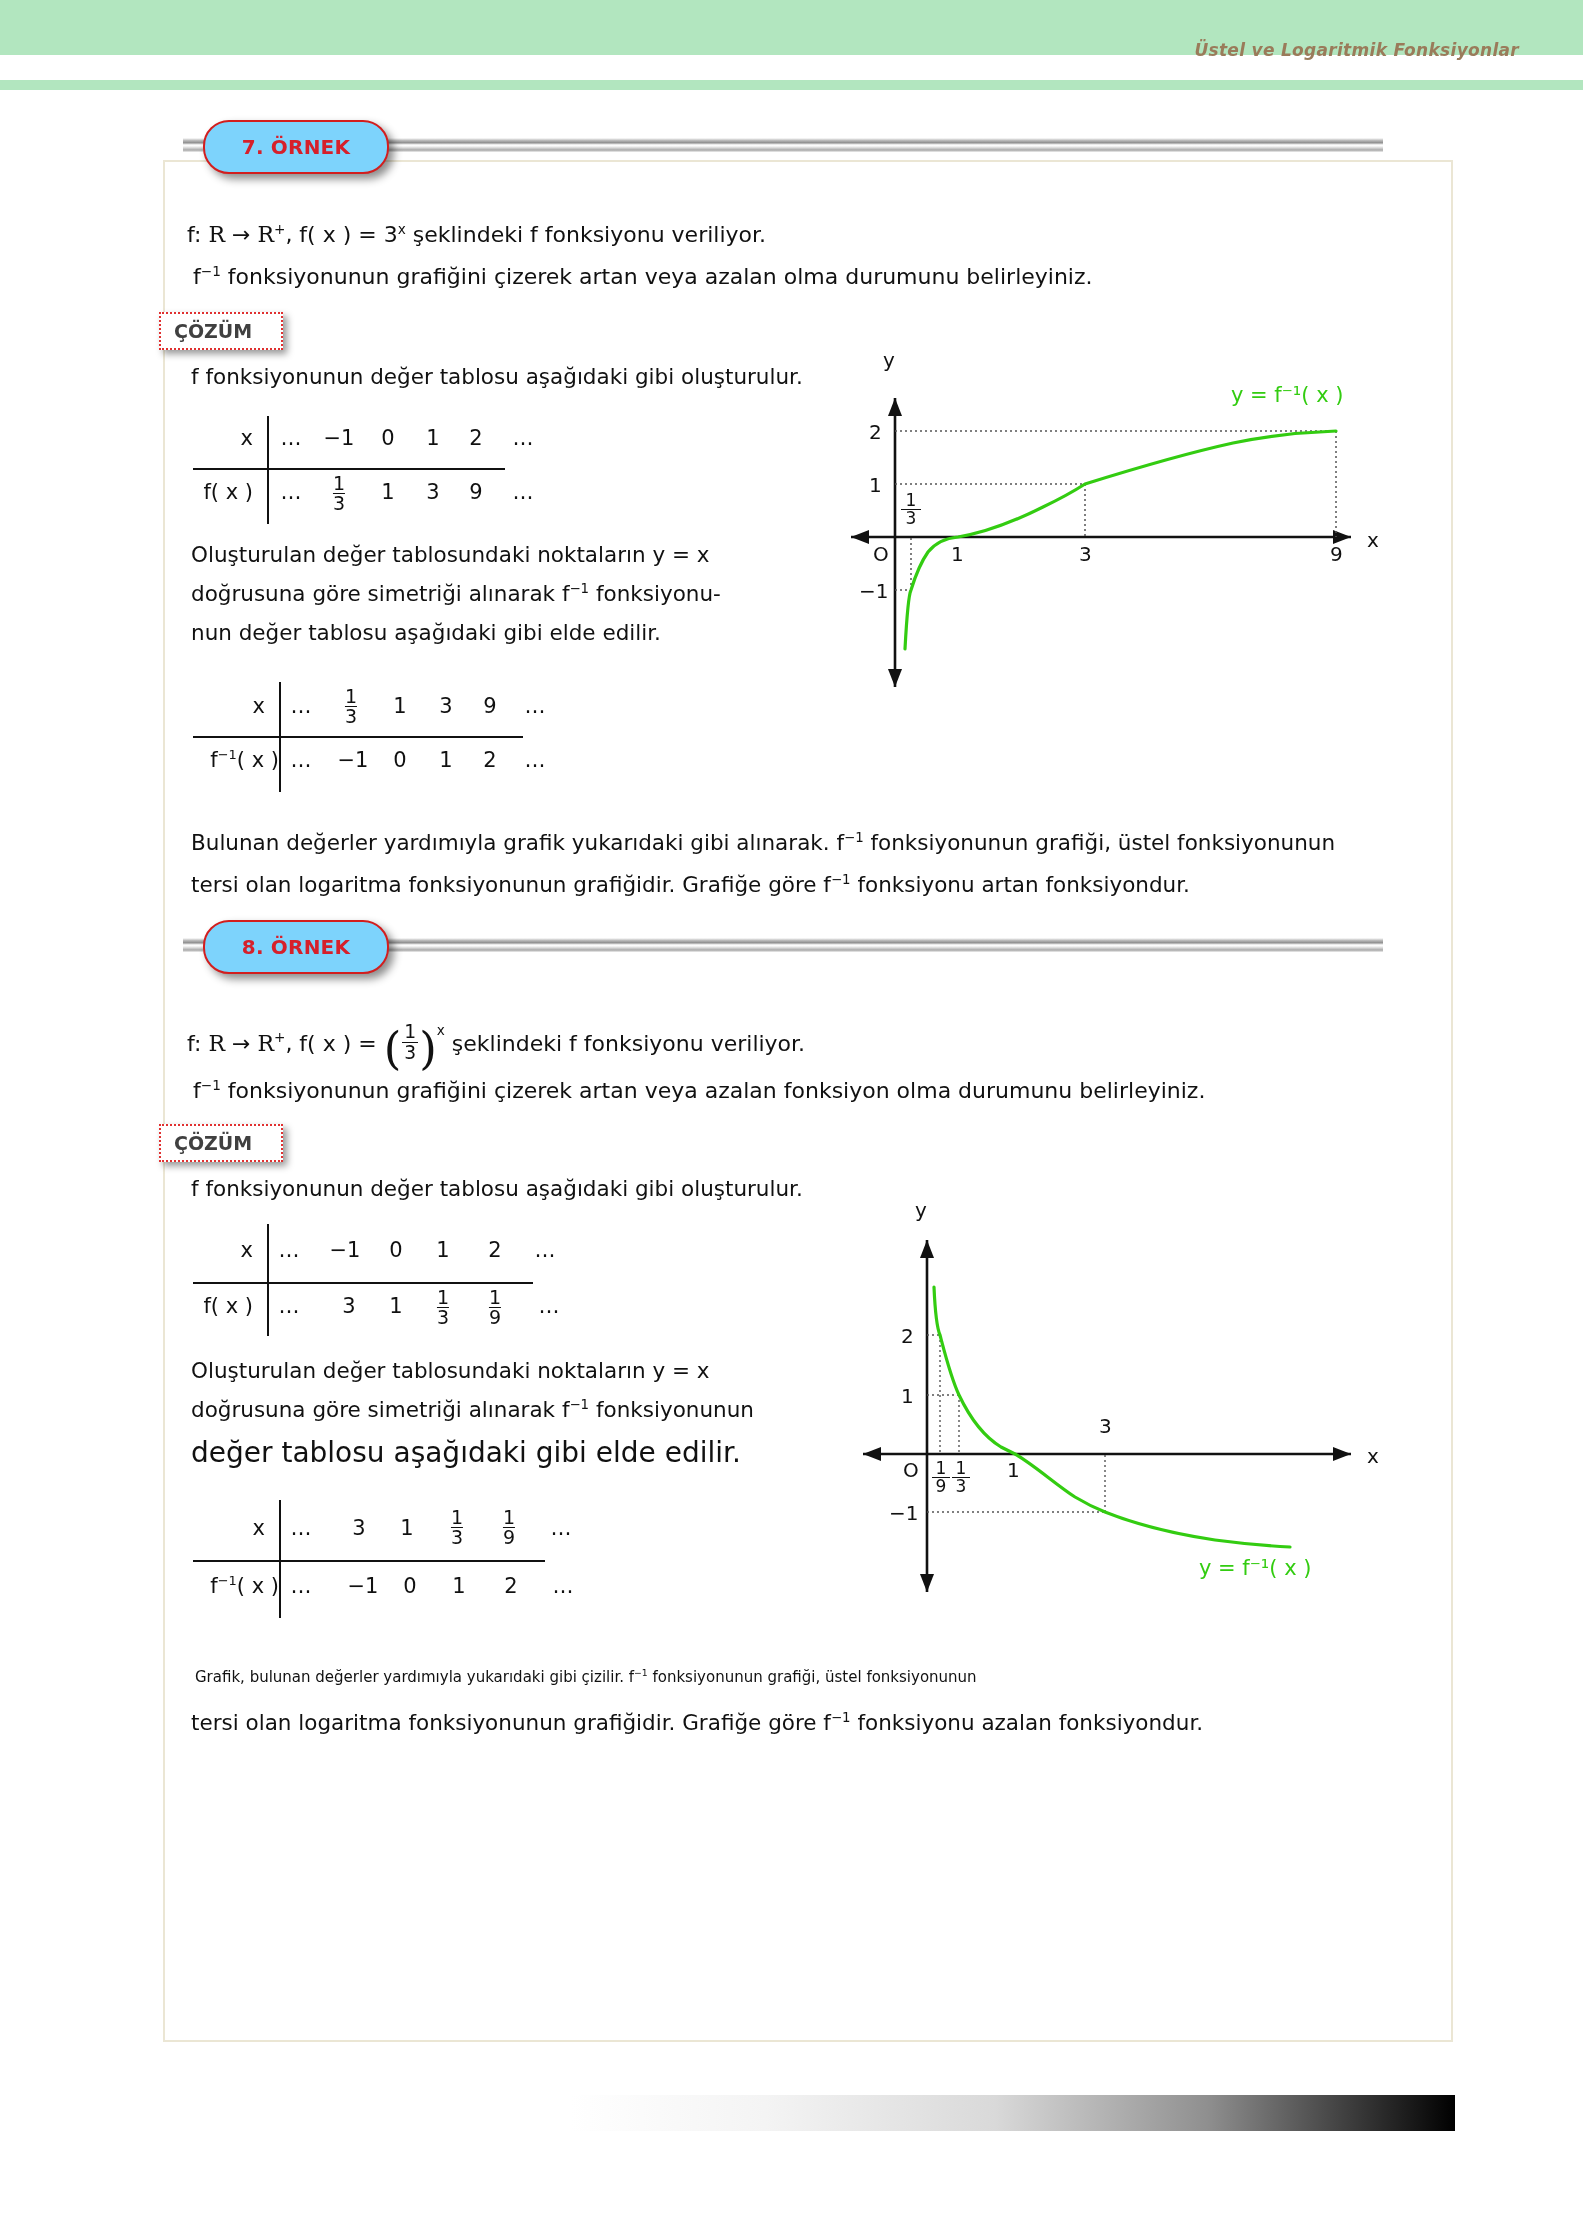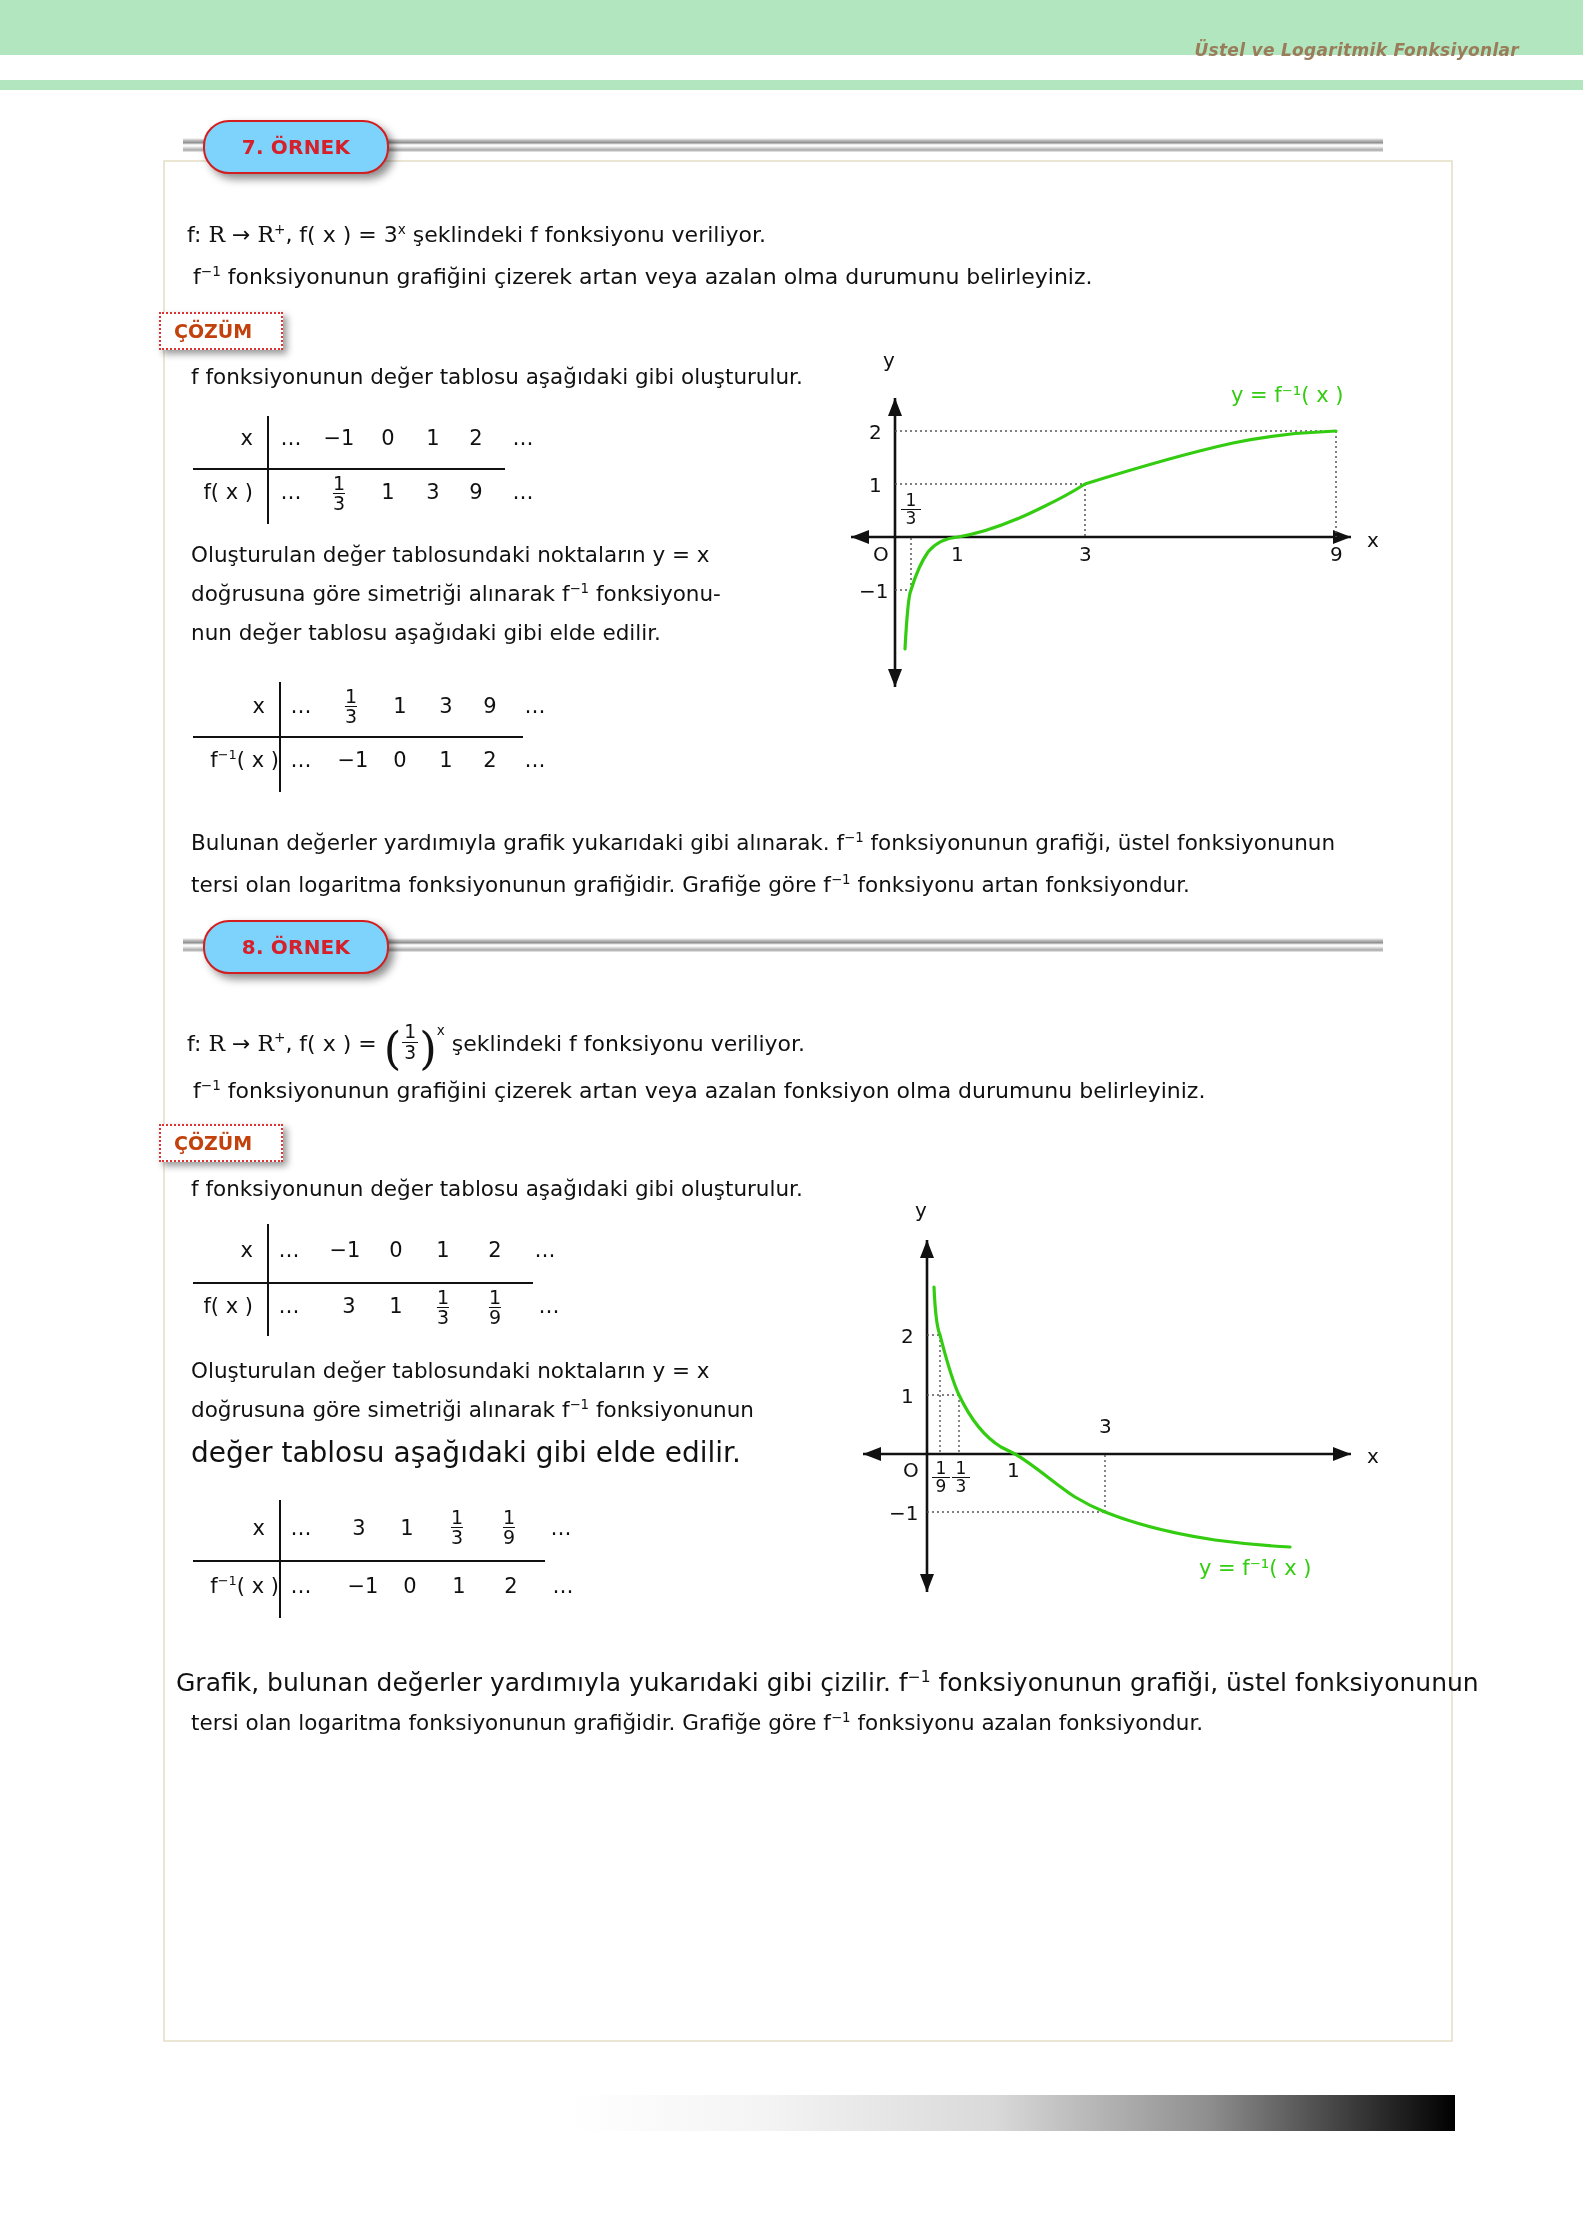--- a/index.html
+++ b/index.html
@@ -69,21 +69,21 @@
   .cozum{
     position:absolute;
     width:124px;height:38px;
     border:2px dotted #e03030;
     background:#ffffff;
     box-shadow:4px 4px 7px rgba(0,0,0,.4);
     display:flex;align-items:center;
     box-sizing:border-box;
   }
   .cozum span{
-    color:#c2410c;font-weight:bold;font-size:19px;padding-left:13px;
+    color:#404040;font-weight:bold;font-size:19px;padding-left:13px;
     font-family:"DejaVu Sans","Liberation Sans",sans-serif;
   }
 
   
   .para{
     position:absolute;
     font-size:21.5px;line-height:38px;color:#111;
     font-family:"DejaVu Sans","Liberation Sans",sans-serif;
     white-space:pre-wrap;
   }
@@ -422,21 +422,21 @@
     <div class="cell" style="left:368px;top:16px;">…</div>
 
     <div class="cell" style="left:108px;top:74px;">…</div>
     <div class="cell" style="left:170px;top:74px;">−1</div>
     <div class="cell" style="left:217px;top:74px;">0</div>
     <div class="cell" style="left:266px;top:74px;">1</div>
     <div class="cell" style="left:318px;top:74px;">2</div>
     <div class="cell" style="left:370px;top:74px;">…</div>
   </div>
 
-  <div class="mathline" style="left:11px;top:1506px;font-size:25px;">
+  <div class="mathline" style="left:30px;top:1506px;font-size:15px;">
     <span>Grafik, bulunan değerler yardımıyla yukarıdaki gibi çizilir. f</span><sup class="exp">−1</sup><span> fonksiyonunun grafiği, üstel fonksiyonunun</span>
   </div>
   <div class="mathline" style="left:26px;top:1548px;font-size:21.5px;">
     <span>tersi olan logaritma fonksiyonunun grafiğidir. Grafiğe göre f</span><sup class="exp">−1</sup><span> fonksiyonu azalan fonksiyondur.</span>
   </div>
 
 </div>
 
 <div class="footer-bar"></div>
 <div class="pagenum">25</div>

